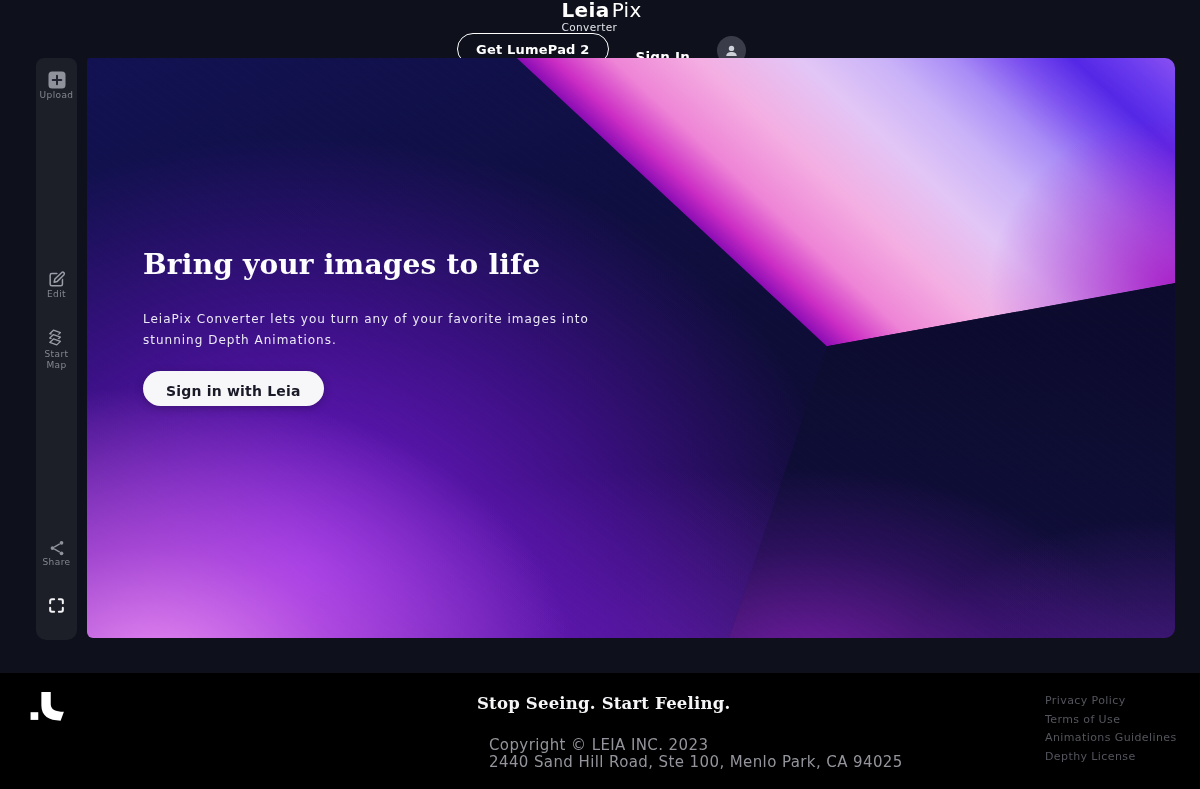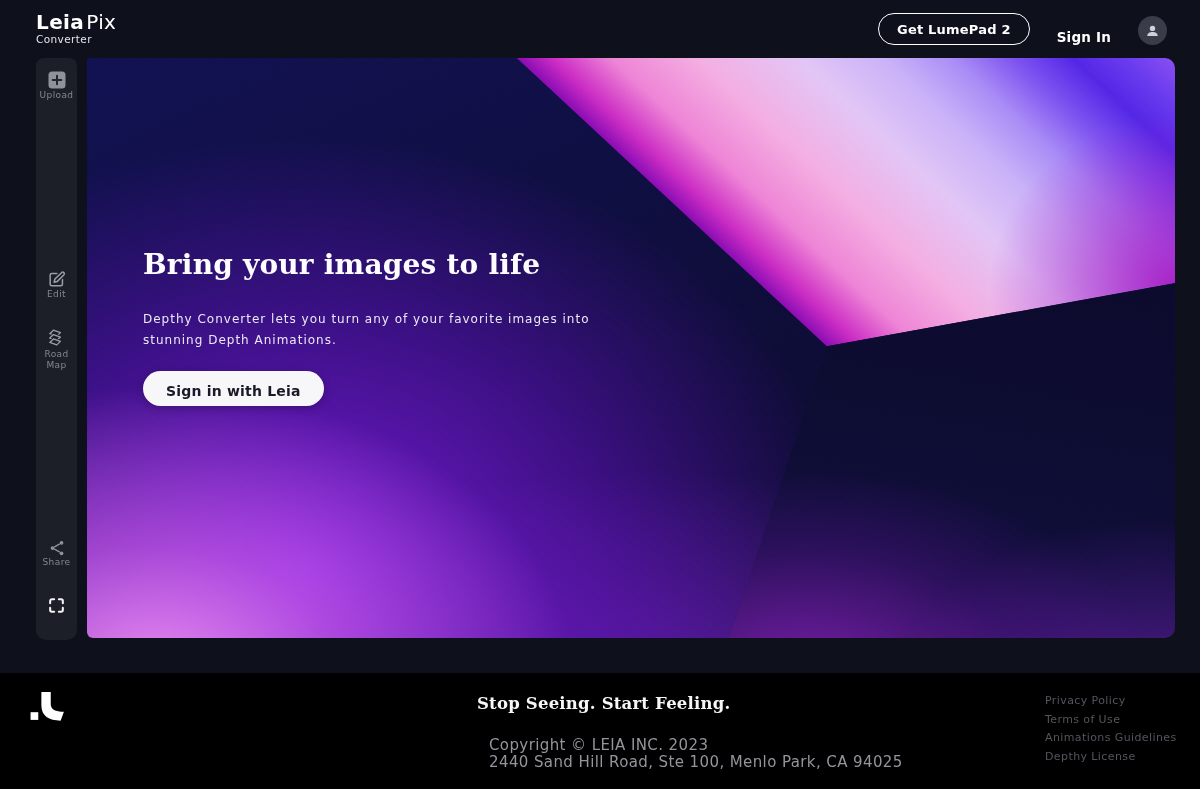--- a/index.html
+++ b/index.html
@@ -7,21 +7,21 @@
     position:relative; width:1200px; height:789px; overflow:hidden;
     background:#0e101b;
     font-family:"DejaVu Sans","Liberation Sans",sans-serif;
     -webkit-font-smoothing:antialiased;
   }
 
   
   .header {
     position:absolute; top:0; left:0; width:1200px; height:58px;
     display:flex; align-items:center; justify-content:space-between;
-    padding:0 33px 0 36px; box-sizing:border-box; background:#0e101b;
+    padding:0 33px 0 36px; box-sizing:border-box; background:#0e101b;flex-direction:column;
   }
   .logo { display:flex; flex-direction:column; line-height:1.05; cursor:pointer; }
   .logo-row { font-size:20px; color:#ffffff; }
   .brand-bold { font-weight:bold; letter-spacing:.4px; }
   .brand-light { font-weight:normal; margin-left:2px; letter-spacing:.3px; }
   .logo-sub { font-size:10.5px; color:#e4e5ea; letter-spacing:.4px; margin-top:1px; }
   .header-right { display:flex; align-items:flex-end; gap:27px; }
   .lumepad-btn {
     background:transparent; border:1.6px solid #ffffff; color:#ffffff;
     height:32px; padding:0 18px; border-radius:17px;
@@ -159,21 +159,21 @@
     </div>
 
     <div class="nav-item nav-depth">
       <svg width="21" height="21" viewBox="0 0 24 24" fill="none" stroke="#9b9da7" stroke-width="1.5" stroke-linejoin="round">
         <path d="M8.5 2.5l8 2.8-4.2 4-8-2.8z"></path>
         <path d="M8.5 7.5l8 2.8-4.2 4-8-2.8z" stroke="#1c1e28" stroke-width="3.4"></path>
         <path d="M8.5 7.5l8 2.8-4.2 4-8-2.8z"></path>
         <path d="M8.5 12.5l8 2.8-4.2 4-8-2.8z" stroke="#1c1e28" stroke-width="3.4"></path>
         <path d="M8.5 12.5l8 2.8-4.2 4-8-2.8z"></path>
       </svg>
-      <span class="nav-label">Road Map</span>
+      <span class="nav-label">Start Map</span>
     </div>
 
     <div class="nav-item nav-share">
       <svg width="18" height="18" viewBox="0 0 24 24">
         <path d="M8.2 10.9l7.5-4.4M8.2 13.1l7.5 4.4" stroke="#8f919b" stroke-width="1.8" fill="none"></path>
         <circle cx="18" cy="5" r="2.5" fill="#8f919b"></circle>
         <circle cx="6" cy="12" r="2.5" fill="#8f919b"></circle>
         <circle cx="18" cy="19" r="2.5" fill="#8f919b"></circle>
       </svg>
       <span class="nav-label">Share</span>
@@ -187,21 +187,21 @@
         <path d="M9 20H6.2A2.2 2.2 0 0 1 4 17.8V15"></path>
       </svg>
     </div>
   </div>
 
   <div class="hero">
     <div class="facet-pink"></div>
     <div class="facet-dark"></div>
     <h1 class="hero-title">Bring your images to life</h1>
     <p class="hero-desc">
-      <span>Depthy Converter lets you turn any of your favorite images into</span>
+      <span>LeiaPix Converter lets you turn any of your favorite images into</span>
       <span>stunning Depth Animations.</span>
     </p>
     <button class="hero-cta">Sign in with Leia</button>
   </div>
 
   <div class="footer">
     <div class="footer-logo">
       <svg width="34" height="31" viewBox="0 0 36 33" fill="#ffffff">
         <path d="M12 0 H22 V13 C22 18.5 27 21 36 21 L32.5 30.5 C20 30.5 12 25.5 12 14.5 Z"></path>
         <rect x="0.5" y="21.5" width="8.2" height="8.2"></rect>

